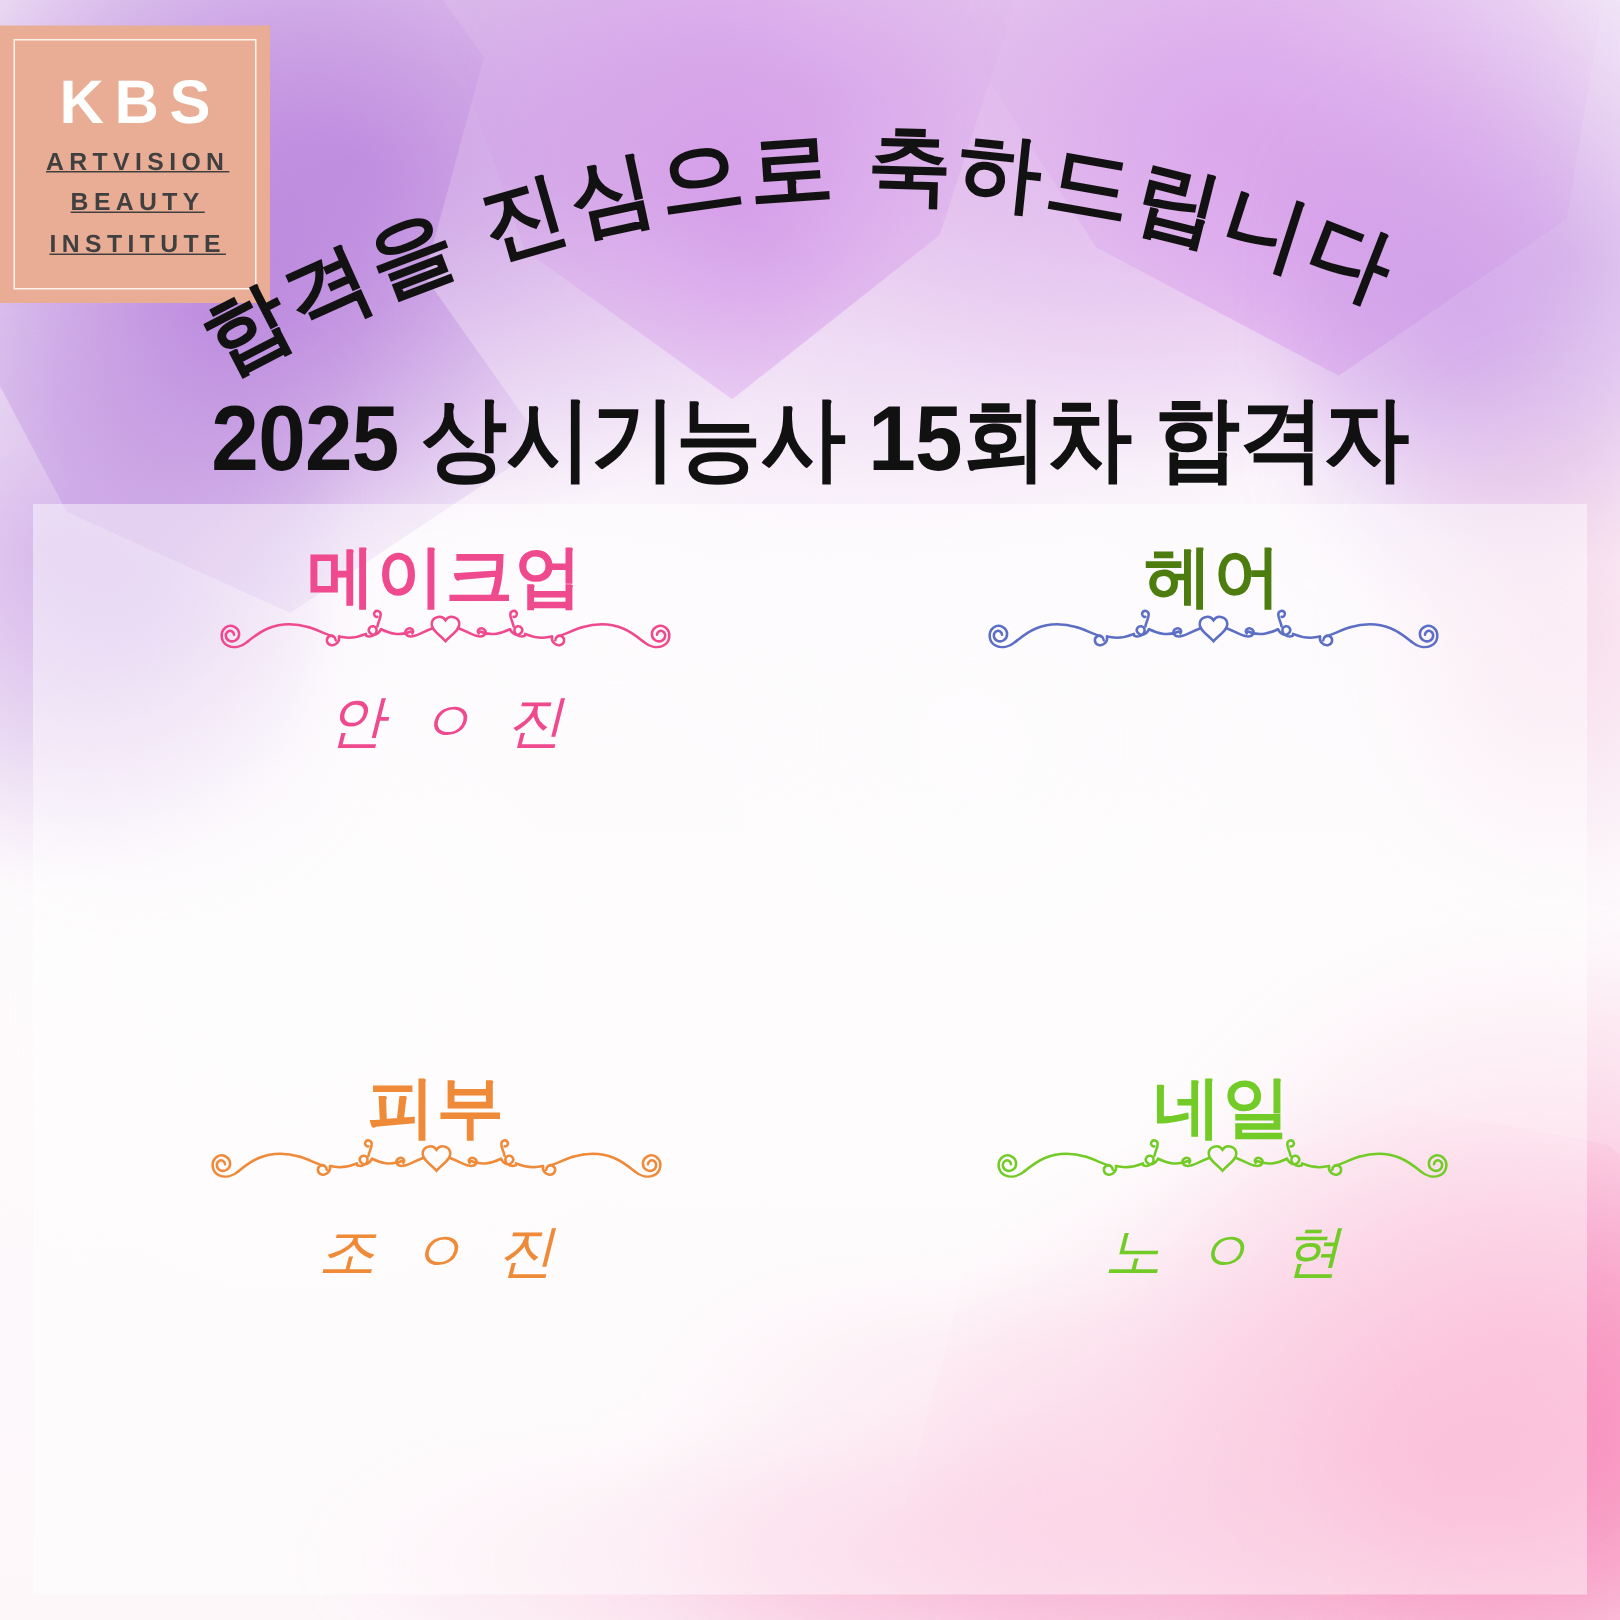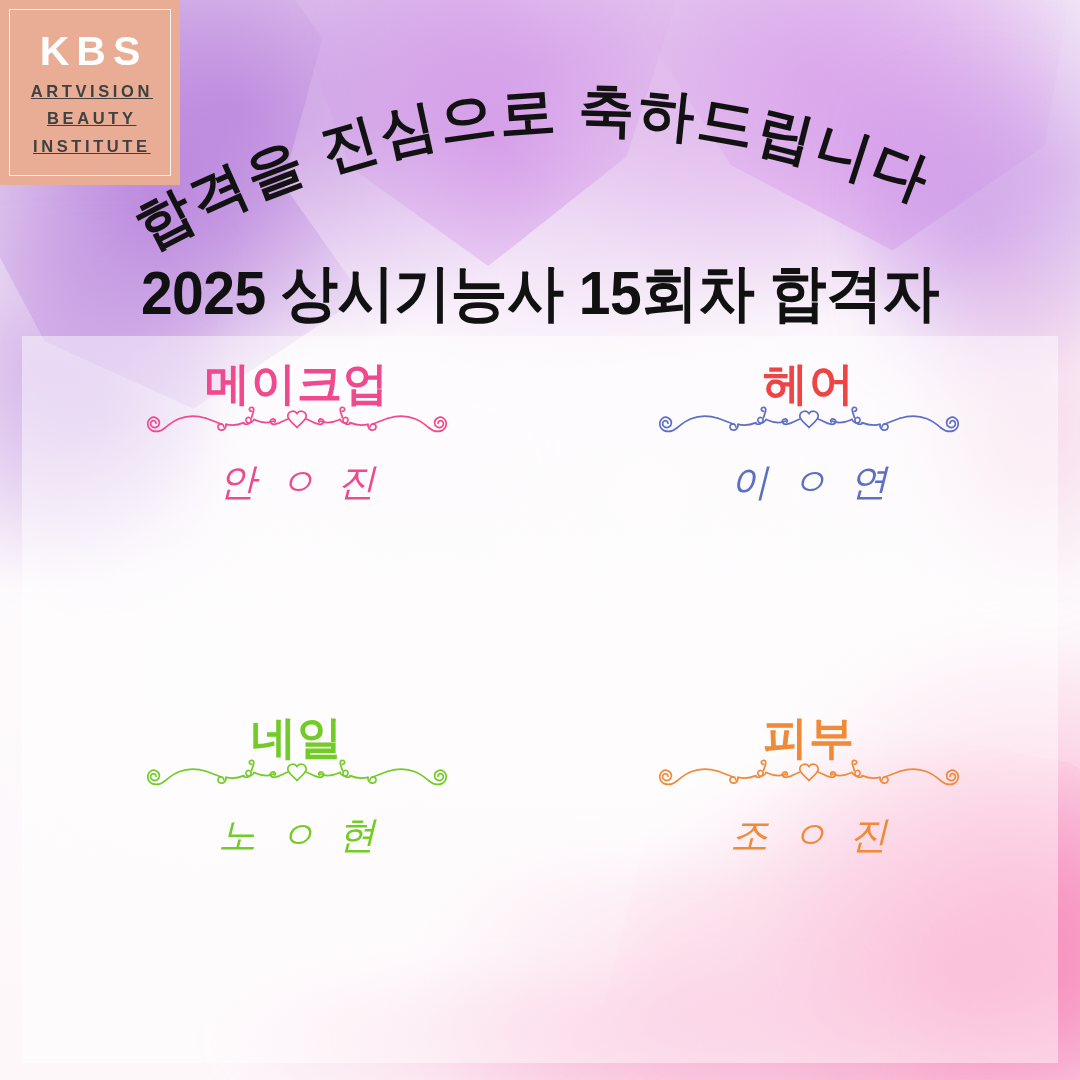--- a/index.html
+++ b/index.html
@@ -85,21 +85,21 @@
   .w-grain{
     inset:0;opacity:.5;
     background:
       radial-gradient(circle at 18% 62%, rgba(255,255,255,.7), rgba(255,255,255,0) 24%),
       radial-gradient(circle at 60% 46%, rgba(255,255,255,.6), rgba(255,255,255,0) 26%),
       radial-gradient(circle at 38% 30%, rgba(255,255,255,.55), rgba(255,255,255,0) 20%);
   }
 
   
   #logo-badge{
-    position:absolute;left:0;top:0;width:180px;height:185px;
+    position:absolute;left:0;top:17px;width:180px;height:185px;
     background:#e8ad94;
     display:flex;flex-direction:column;align-items:center;justify-content:center;
     gap:11px;
     box-sizing:border-box;
   }
   #logo-badge::after{
     content:"";position:absolute;left:9px;top:9px;right:9px;bottom:9px;
     border:1px solid rgba(255,255,255,.85);pointer-events:none;
   }
   .logo-main{
@@ -241,21 +241,21 @@
             <path d="M43 32.8c-3.6 3-8.6 4.6-12.8 2.8-5-2.2-6-9-1.8-12.2 3.8-2.8 9 0 9 4.4 0 3.6-3.8 5.8-6.8 4.2-2.4-1.2-2.8-4.6-.6-6 1.8-1.2 4 .2 4 2.2"></path>
           </g>
         </svg>
       </span>
       <div class="names">
         <div class="name" style="color:#ef4a8e">안 ㅇ 진</div>
       </div>
     </div>
 
     <div class="cat col-right">
-      <div class="cat-title" style="color:#ef4444">헤어</div>
+      <div class="cat-title" style="color:#4d7c0f">헤어</div>
       <span class="flourish">
         <svg viewBox="0 0 350 46" xmlns="http://www.w3.org/2000/svg" fill="none" stroke="#5c6fc4" stroke-width="1.7" stroke-linecap="round">
           <path d="M175 18.5c-2.8-4.2-9.2-2-9.2 2.6 0 4.2 5.6 7.3 9.2 11.4 3.6-4.1 9.2-7.2 9.2-11.4 0-4.6-6.4-6.8-9.2-2.6z"></path>
           <path d="M166 24c-5 1.5-8 4.5-13 5.2-4.4.6-6.4-3.4-3.2-5 2.6-1.3 4.6 1.2 3 3"></path>
           <path d="M152 26c-8 3.5-14.5 1-20 -1.5"></path>
           <path d="M132 24.5c-1.6 3.6-5.6 5-7.6 2.2-1.6-2.2.4-4.6 2.6-4.2 2 .4 2.6 2.6 1.6 4.4-1.2 2.2-4.2 3-6.6 1.8"></path>
           <path d="M129.6 22.6c.6-3.2 2.2-5.4 2.2-8 0-2.4-3.2-3.2-4.2-1.2-.8 1.6.6 3.2 2 2.8"></path>
           <path d="M122 27.6c-6 2.6-12 3.2-18 1.8"></path>
           <path d="M104 29.4c.6 3.4-2.4 6.4-5.6 5.6-2.8-.8-3.4-4.4-1-5.8 2-1.2 4.4.4 4.4 2.6"></path>
           <path d="M100 29.2c-5.6-1.6-10.4-4.4-16-6"></path>
@@ -268,21 +268,52 @@
             <path d="M129.6 22.6c.6-3.2 2.2-5.4 2.2-8 0-2.4-3.2-3.2-4.2-1.2-.8 1.6.6 3.2 2 2.8"></path>
             <path d="M122 27.6c-6 2.6-12 3.2-18 1.8"></path>
             <path d="M104 29.4c.6 3.4-2.4 6.4-5.6 5.6-2.8-.8-3.4-4.4-1-5.8 2-1.2 4.4.4 4.4 2.6"></path>
             <path d="M100 29.2c-5.6-1.6-10.4-4.4-16-6"></path>
             <path d="M84 23.2c-9-2.6-18-3-27 .6-5 2-9.6 5.4-14 9"></path>
             <path d="M43 32.8c-3.6 3-8.6 4.6-12.8 2.8-5-2.2-6-9-1.8-12.2 3.8-2.8 9 0 9 4.4 0 3.6-3.8 5.8-6.8 4.2-2.4-1.2-2.8-4.6-.6-6 1.8-1.2 4 .2 4 2.2"></path>
           </g>
         </svg>
       </span>
       <div class="names">
-        <div class="name" style="color:#5c6fc4">이 ㅇ 연</div>
+      </div>
+    </div>
+
+    <div class="cat cat-r2 col-right">
+      <div class="cat-title" style="color:#ef8a39">피부</div>
+      <span class="flourish">
+        <svg viewBox="0 0 350 46" xmlns="http://www.w3.org/2000/svg" fill="none" stroke="#ef8a39" stroke-width="1.7" stroke-linecap="round">
+          <path d="M175 18.5c-2.8-4.2-9.2-2-9.2 2.6 0 4.2 5.6 7.3 9.2 11.4 3.6-4.1 9.2-7.2 9.2-11.4 0-4.6-6.4-6.8-9.2-2.6z"></path>
+          <path d="M166 24c-5 1.5-8 4.5-13 5.2-4.4.6-6.4-3.4-3.2-5 2.6-1.3 4.6 1.2 3 3"></path>
+          <path d="M152 26c-8 3.5-14.5 1-20 -1.5"></path>
+          <path d="M132 24.5c-1.6 3.6-5.6 5-7.6 2.2-1.6-2.2.4-4.6 2.6-4.2 2 .4 2.6 2.6 1.6 4.4-1.2 2.2-4.2 3-6.6 1.8"></path>
+          <path d="M129.6 22.6c.6-3.2 2.2-5.4 2.2-8 0-2.4-3.2-3.2-4.2-1.2-.8 1.6.6 3.2 2 2.8"></path>
+          <path d="M122 27.6c-6 2.6-12 3.2-18 1.8"></path>
+          <path d="M104 29.4c.6 3.4-2.4 6.4-5.6 5.6-2.8-.8-3.4-4.4-1-5.8 2-1.2 4.4.4 4.4 2.6"></path>
+          <path d="M100 29.2c-5.6-1.6-10.4-4.4-16-6"></path>
+          <path d="M84 23.2c-9-2.6-18-3-27 .6-5 2-9.6 5.4-14 9"></path>
+          <path d="M43 32.8c-3.6 3-8.6 4.6-12.8 2.8-5-2.2-6-9-1.8-12.2 3.8-2.8 9 0 9 4.4 0 3.6-3.8 5.8-6.8 4.2-2.4-1.2-2.8-4.6-.6-6 1.8-1.2 4 .2 4 2.2"></path>
+          <g transform="matrix(-1,0,0,1,350,0)">
+            <path d="M166 24c-5 1.5-8 4.5-13 5.2-4.4.6-6.4-3.4-3.2-5 2.6-1.3 4.6 1.2 3 3"></path>
+            <path d="M152 26c-8 3.5-14.5 1-20 -1.5"></path>
+            <path d="M132 24.5c-1.6 3.6-5.6 5-7.6 2.2-1.6-2.2.4-4.6 2.6-4.2 2 .4 2.6 2.6 1.6 4.4-1.2 2.2-4.2 3-6.6 1.8"></path>
+            <path d="M129.6 22.6c.6-3.2 2.2-5.4 2.2-8 0-2.4-3.2-3.2-4.2-1.2-.8 1.6.6 3.2 2 2.8"></path>
+            <path d="M122 27.6c-6 2.6-12 3.2-18 1.8"></path>
+            <path d="M104 29.4c.6 3.4-2.4 6.4-5.6 5.6-2.8-.8-3.4-4.4-1-5.8 2-1.2 4.4.4 4.4 2.6"></path>
+            <path d="M100 29.2c-5.6-1.6-10.4-4.4-16-6"></path>
+            <path d="M84 23.2c-9-2.6-18-3-27 .6-5 2-9.6 5.4-14 9"></path>
+            <path d="M43 32.8c-3.6 3-8.6 4.6-12.8 2.8-5-2.2-6-9-1.8-12.2 3.8-2.8 9 0 9 4.4 0 3.6-3.8 5.8-6.8 4.2-2.4-1.2-2.8-4.6-.6-6 1.8-1.2 4 .2 4 2.2"></path>
+          </g>
+        </svg>
+      </span>
+      <div class="names">
+        <div class="name" style="color:#ef8a39">조 ㅇ 진</div>
       </div>
     </div>
 
     <div class="cat cat-r2 col-left">
       <div class="cat-title" style="color:#73cb27">네일</div>
       <span class="flourish">
         <svg viewBox="0 0 350 46" xmlns="http://www.w3.org/2000/svg" fill="none" stroke="#73cb27" stroke-width="1.7" stroke-linecap="round">
           <path d="M175 18.5c-2.8-4.2-9.2-2-9.2 2.6 0 4.2 5.6 7.3 9.2 11.4 3.6-4.1 9.2-7.2 9.2-11.4 0-4.6-6.4-6.8-9.2-2.6z"></path>
           <path d="M166 24c-5 1.5-8 4.5-13 5.2-4.4.6-6.4-3.4-3.2-5 2.6-1.3 4.6 1.2 3 3"></path>
           <path d="M152 26c-8 3.5-14.5 1-20 -1.5"></path>
@@ -304,46 +335,14 @@
             <path d="M84 23.2c-9-2.6-18-3-27 .6-5 2-9.6 5.4-14 9"></path>
             <path d="M43 32.8c-3.6 3-8.6 4.6-12.8 2.8-5-2.2-6-9-1.8-12.2 3.8-2.8 9 0 9 4.4 0 3.6-3.8 5.8-6.8 4.2-2.4-1.2-2.8-4.6-.6-6 1.8-1.2 4 .2 4 2.2"></path>
           </g>
         </svg>
       </span>
       <div class="names">
         <div class="name" style="color:#73cb27">노 ㅇ 현</div>
       </div>
     </div>
 
-    <div class="cat cat-r2 col-right">
-      <div class="cat-title" style="color:#ef8a39">피부</div>
-      <span class="flourish">
-        <svg viewBox="0 0 350 46" xmlns="http://www.w3.org/2000/svg" fill="none" stroke="#ef8a39" stroke-width="1.7" stroke-linecap="round">
-          <path d="M175 18.5c-2.8-4.2-9.2-2-9.2 2.6 0 4.2 5.6 7.3 9.2 11.4 3.6-4.1 9.2-7.2 9.2-11.4 0-4.6-6.4-6.8-9.2-2.6z"></path>
-          <path d="M166 24c-5 1.5-8 4.5-13 5.2-4.4.6-6.4-3.4-3.2-5 2.6-1.3 4.6 1.2 3 3"></path>
-          <path d="M152 26c-8 3.5-14.5 1-20 -1.5"></path>
-          <path d="M132 24.5c-1.6 3.6-5.6 5-7.6 2.2-1.6-2.2.4-4.6 2.6-4.2 2 .4 2.6 2.6 1.6 4.4-1.2 2.2-4.2 3-6.6 1.8"></path>
-          <path d="M129.6 22.6c.6-3.2 2.2-5.4 2.2-8 0-2.4-3.2-3.2-4.2-1.2-.8 1.6.6 3.2 2 2.8"></path>
-          <path d="M122 27.6c-6 2.6-12 3.2-18 1.8"></path>
-          <path d="M104 29.4c.6 3.4-2.4 6.4-5.6 5.6-2.8-.8-3.4-4.4-1-5.8 2-1.2 4.4.4 4.4 2.6"></path>
-          <path d="M100 29.2c-5.6-1.6-10.4-4.4-16-6"></path>
-          <path d="M84 23.2c-9-2.6-18-3-27 .6-5 2-9.6 5.4-14 9"></path>
-          <path d="M43 32.8c-3.6 3-8.6 4.6-12.8 2.8-5-2.2-6-9-1.8-12.2 3.8-2.8 9 0 9 4.4 0 3.6-3.8 5.8-6.8 4.2-2.4-1.2-2.8-4.6-.6-6 1.8-1.2 4 .2 4 2.2"></path>
-          <g transform="matrix(-1,0,0,1,350,0)">
-            <path d="M166 24c-5 1.5-8 4.5-13 5.2-4.4.6-6.4-3.4-3.2-5 2.6-1.3 4.6 1.2 3 3"></path>
-            <path d="M152 26c-8 3.5-14.5 1-20 -1.5"></path>
-            <path d="M132 24.5c-1.6 3.6-5.6 5-7.6 2.2-1.6-2.2.4-4.6 2.6-4.2 2 .4 2.6 2.6 1.6 4.4-1.2 2.2-4.2 3-6.6 1.8"></path>
-            <path d="M129.6 22.6c.6-3.2 2.2-5.4 2.2-8 0-2.4-3.2-3.2-4.2-1.2-.8 1.6.6 3.2 2 2.8"></path>
-            <path d="M122 27.6c-6 2.6-12 3.2-18 1.8"></path>
-            <path d="M104 29.4c.6 3.4-2.4 6.4-5.6 5.6-2.8-.8-3.4-4.4-1-5.8 2-1.2 4.4.4 4.4 2.6"></path>
-            <path d="M100 29.2c-5.6-1.6-10.4-4.4-16-6"></path>
-            <path d="M84 23.2c-9-2.6-18-3-27 .6-5 2-9.6 5.4-14 9"></path>
-            <path d="M43 32.8c-3.6 3-8.6 4.6-12.8 2.8-5-2.2-6-9-1.8-12.2 3.8-2.8 9 0 9 4.4 0 3.6-3.8 5.8-6.8 4.2-2.4-1.2-2.8-4.6-.6-6 1.8-1.2 4 .2 4 2.2"></path>
-          </g>
-        </svg>
-      </span>
-      <div class="names">
-        <div class="name" style="color:#ef8a39">조 ㅇ 진</div>
-      </div>
-    </div>
-
   </div>
 </div>
 
 </body></html>

